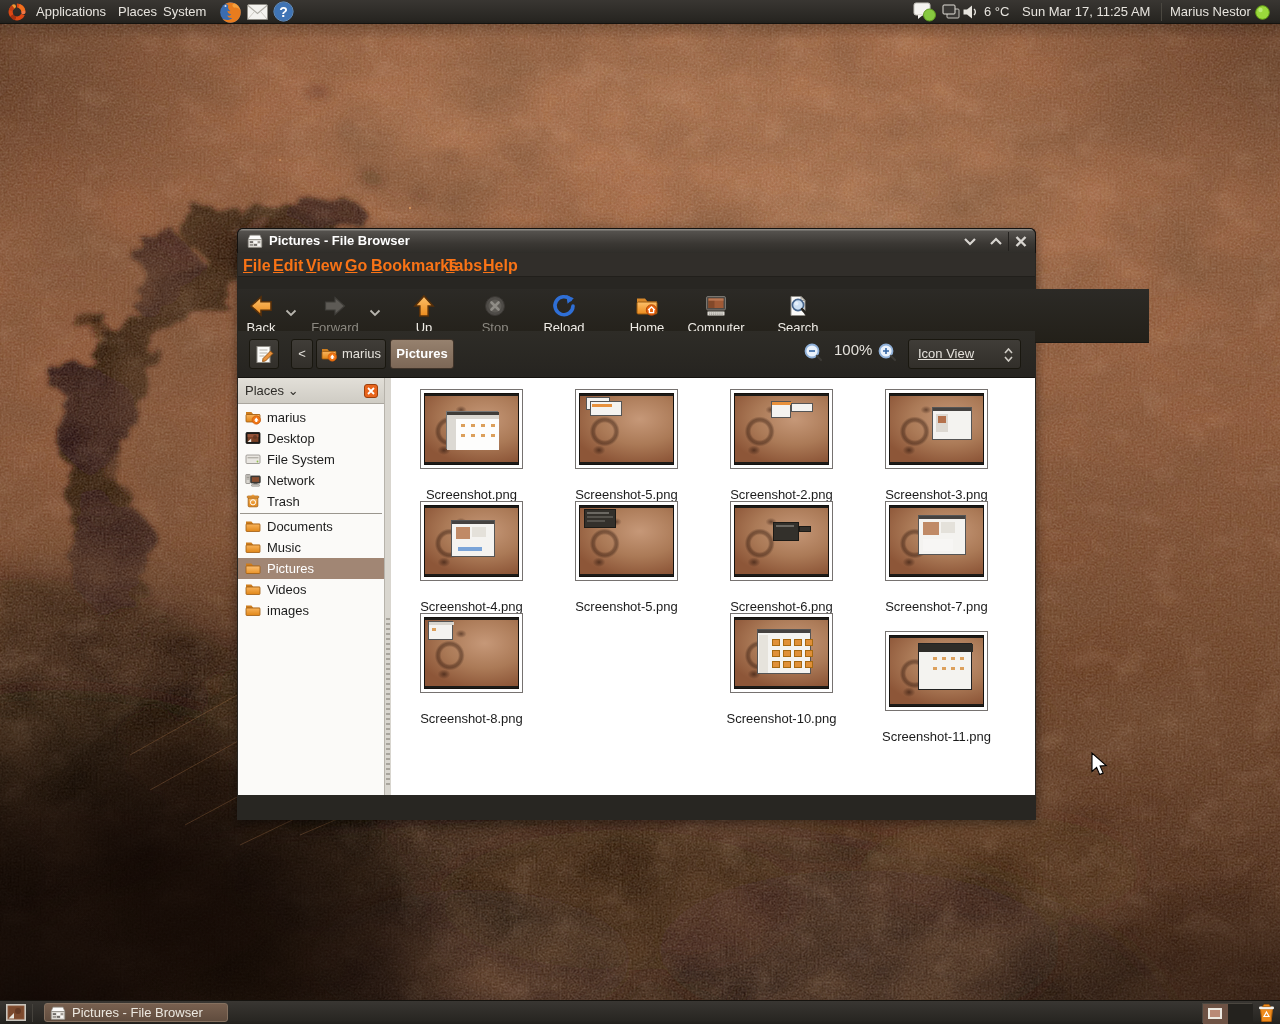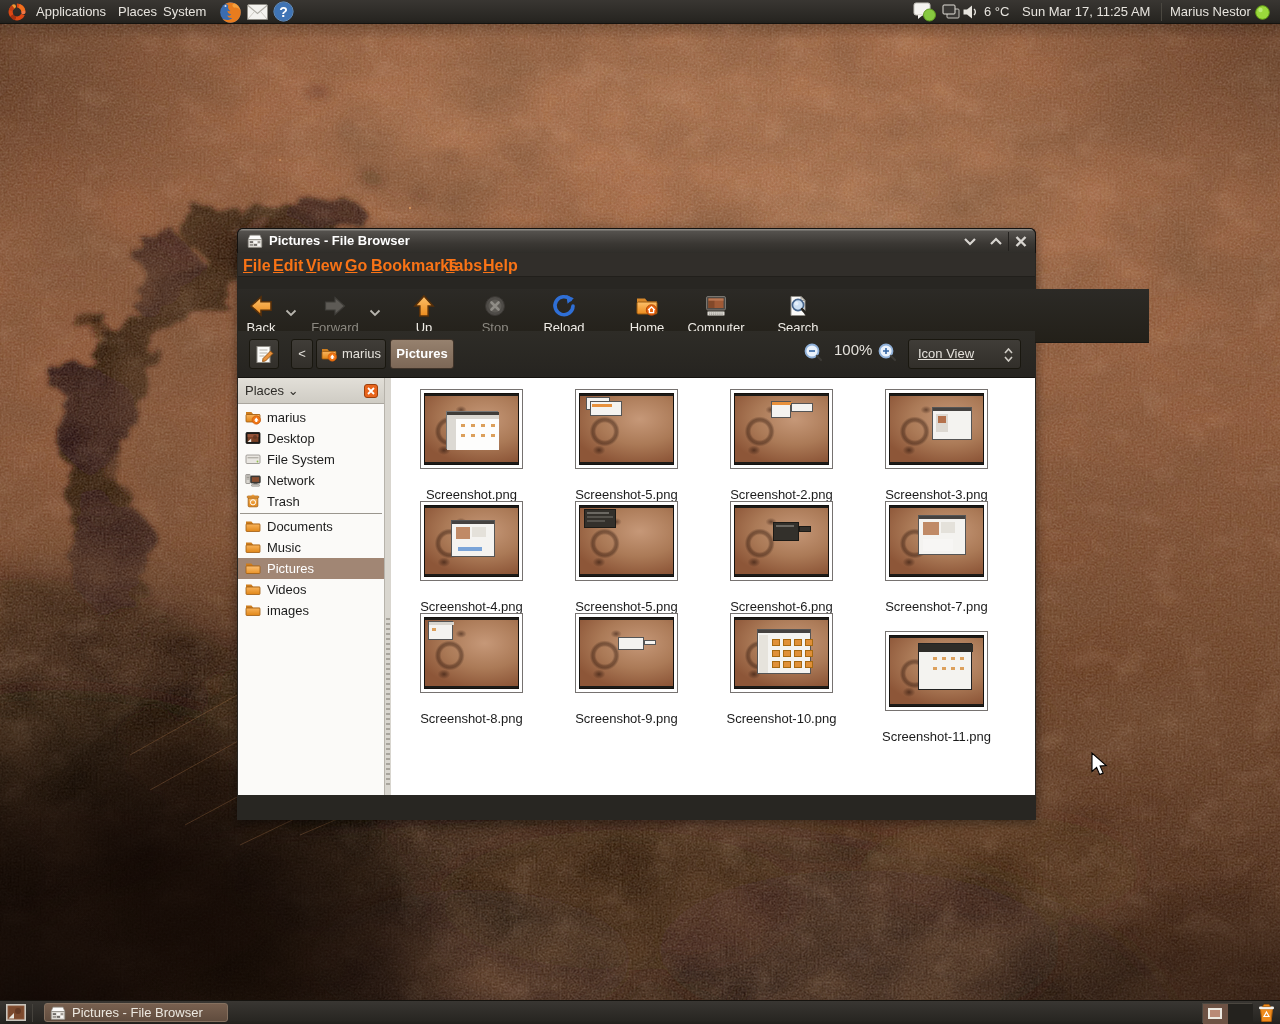--- a/index.html
+++ b/index.html
@@ -571,32 +571,20 @@
                 <i class="tp"></i>
                 <i class="bp"></i>
                 <b class="w" style="left:3px;top:3px;width:25px;height:19px;">
                   <b style="position:absolute;left:0;top:0;width:25px;height:3px;background:#d8d5ce;"></b>
                   <b class="or" style="left:3px;top:6px;"></b>
                 </b>
               </div>
             </div>
   <div class="clabel">Screenshot-8.png</div>
 </div>
-<div class="cell" style="left:158px;top:235px;">
-  <div class="frame">
-              <div class="mini">
-                <i class="swirl"></i>
-                <i class="tp"></i>
-                <i class="bp"></i>
-                <b class="w" style="left:38px;top:19px;width:26px;height:13px;"></b>
-                <b class="w" style="left:64px;top:22px;width:12px;height:5px;"></b>
-              </div>
-            </div>
-  <div class="clabel">Screenshot-9.png</div>
-</div>
 <div class="cell" style="left:313px;top:235px;">
   <div class="frame">
               <div class="mini">
                 <i class="swirl"></i>
                 <i class="tp"></i>
                 <i class="bp"></i>
                 <b class="w" style="left:22px;top:11px;width:54px;height:45px;">
                   <b class="tb"></b>
                   <b style="position:absolute;left:1px;top:5px;width:9px;height:38px;background:#e6e3dc;"></b>
                   <b style="position:absolute;left:14px;top:9px;width:8px;height:7px;background:#e09037;border:1px solid #a8690f;"></b>

